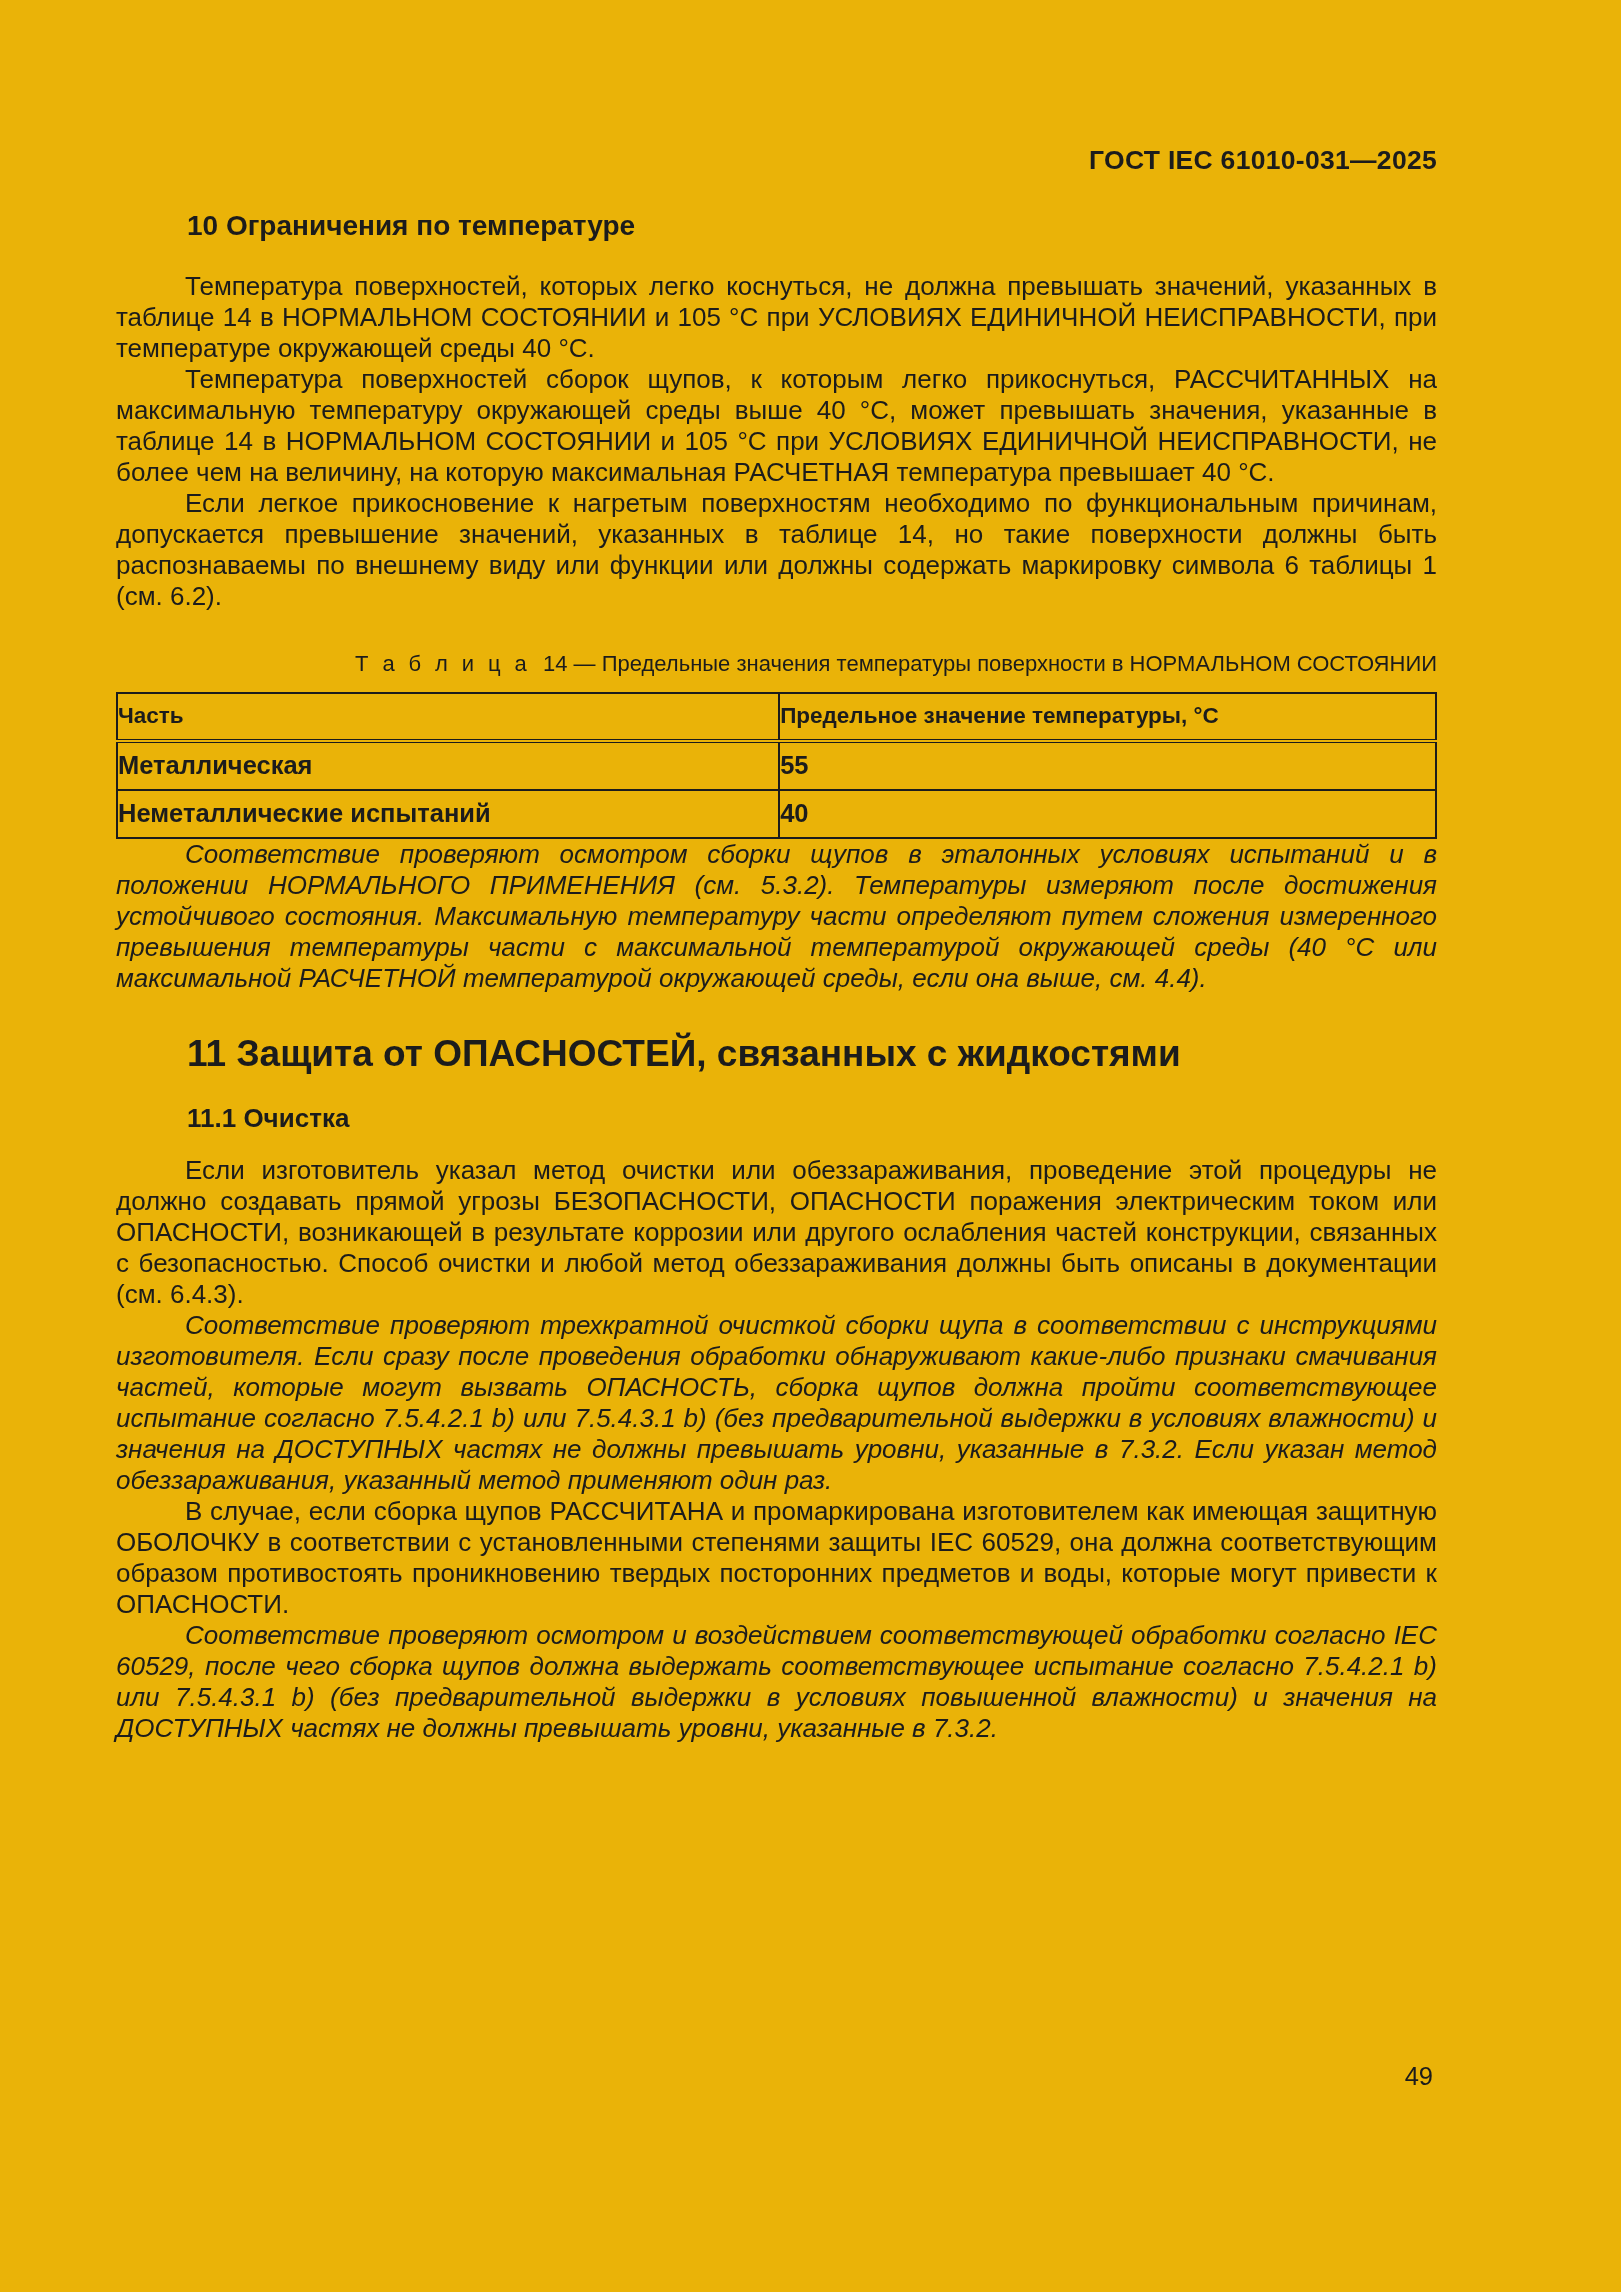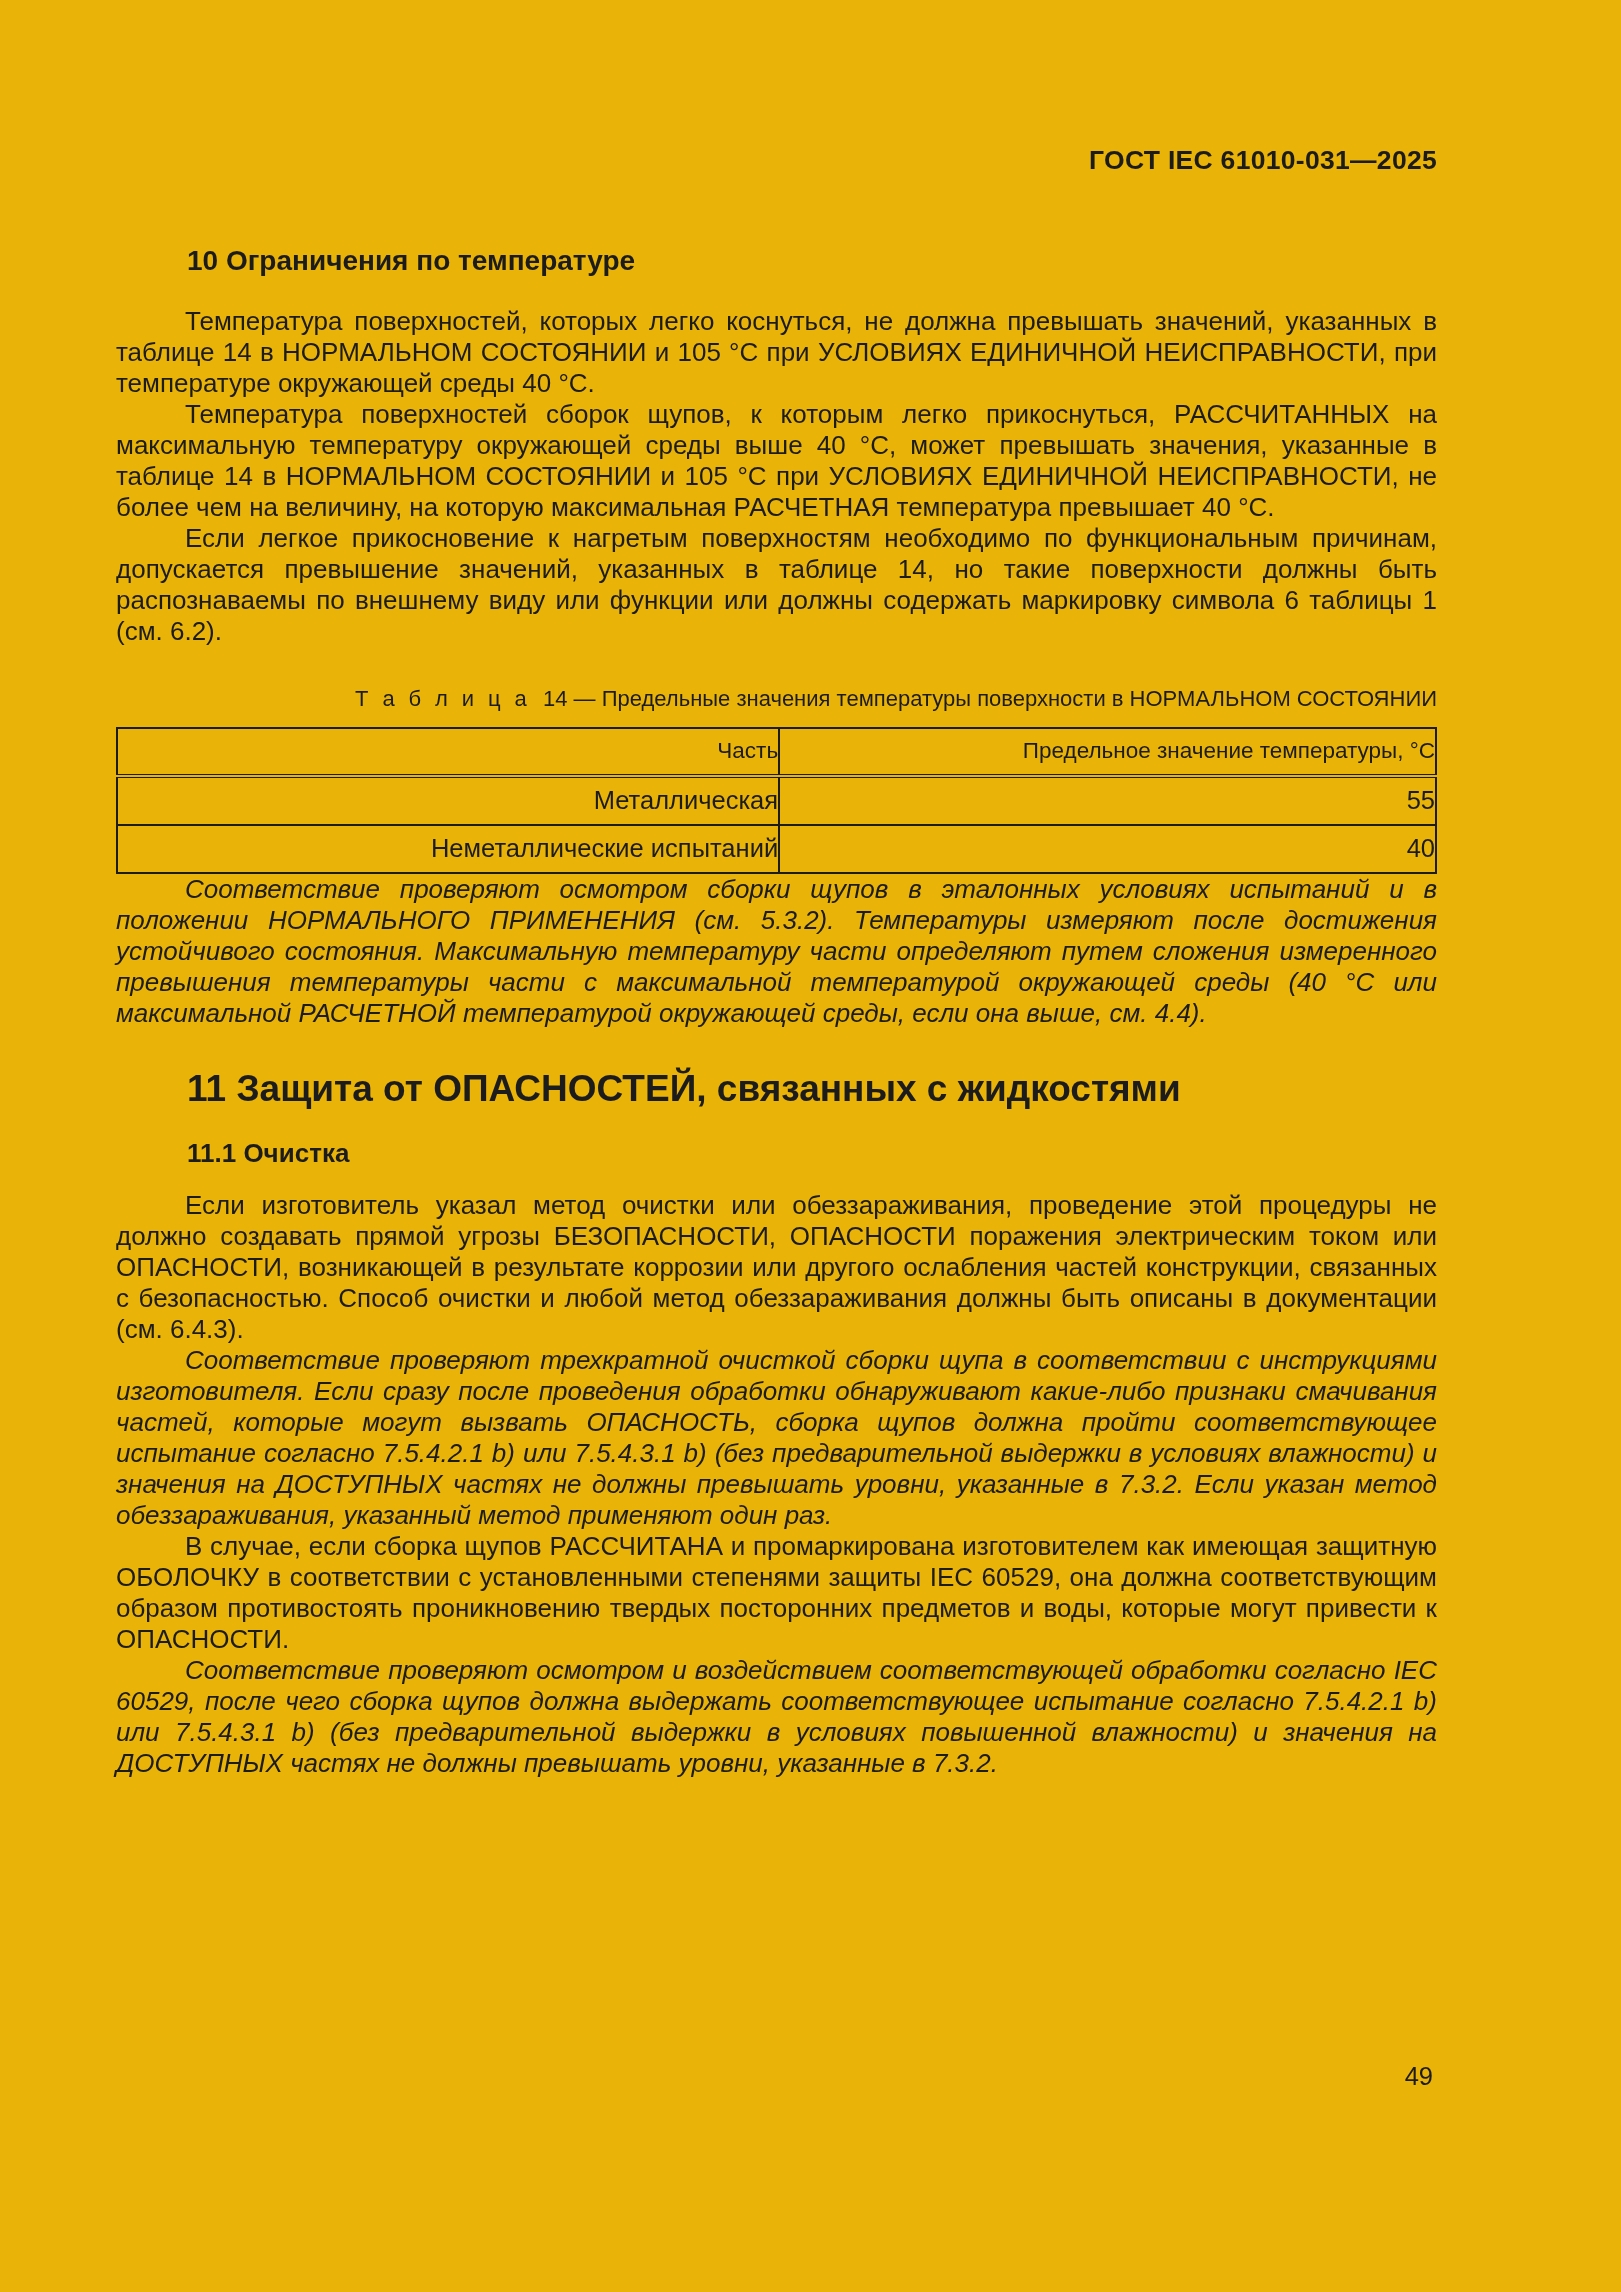--- a/index.html
+++ b/index.html
@@ -22,21 +22,21 @@
     text-align: right;
     font-weight: bold;
     font-size: 26.5px;
     line-height: 31px;
     letter-spacing: 0.3px;
   }
   h1.section-heading {
     font-size: 28px;
     line-height: 33px;
     font-weight: bold;
-    margin: 68px 0 29px 0;
+    margin: 33px 0 29px 0;
     padding-left: 71px;
   }
   h2.section-heading {
     font-size: 37px;
     line-height: 33px;
     font-weight: bold;
     margin: 43px 0 0 0;
     padding-left: 71px;
   }
   h3.sub-heading {
@@ -63,23 +63,23 @@
     text-align: right;
   }
   .table-caption .cap-label { letter-spacing: 3.9px; }
   table.gost-table {
     width: 100%;
     border-collapse: collapse;
     table-layout: fixed;
   }
   table.gost-table td, table.gost-table th {
     border: 2px solid #1c1c1c;
-    text-align: right;
+    text-align: left;
     vertical-align: middle;
-    font-weight: normal;
+    font-weight: bold;
     padding: 0;
   }
   table.gost-table th {
     font-size: 22.5px;
     height: 45px;
     border-bottom: 4.9px double #1c1c1c;
   }
   table.gost-table td {
     font-size: 25.5px;
     height: 46px;

